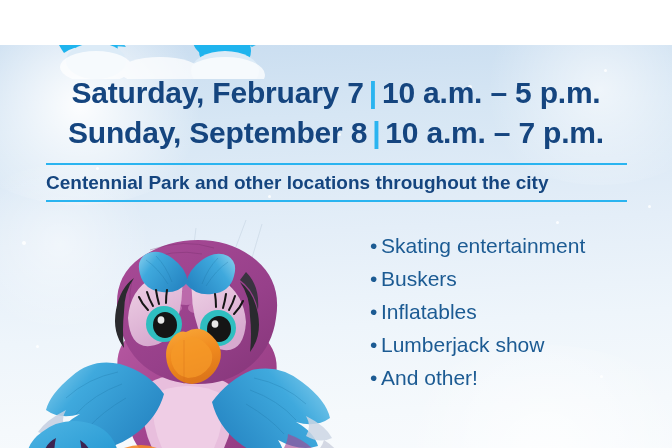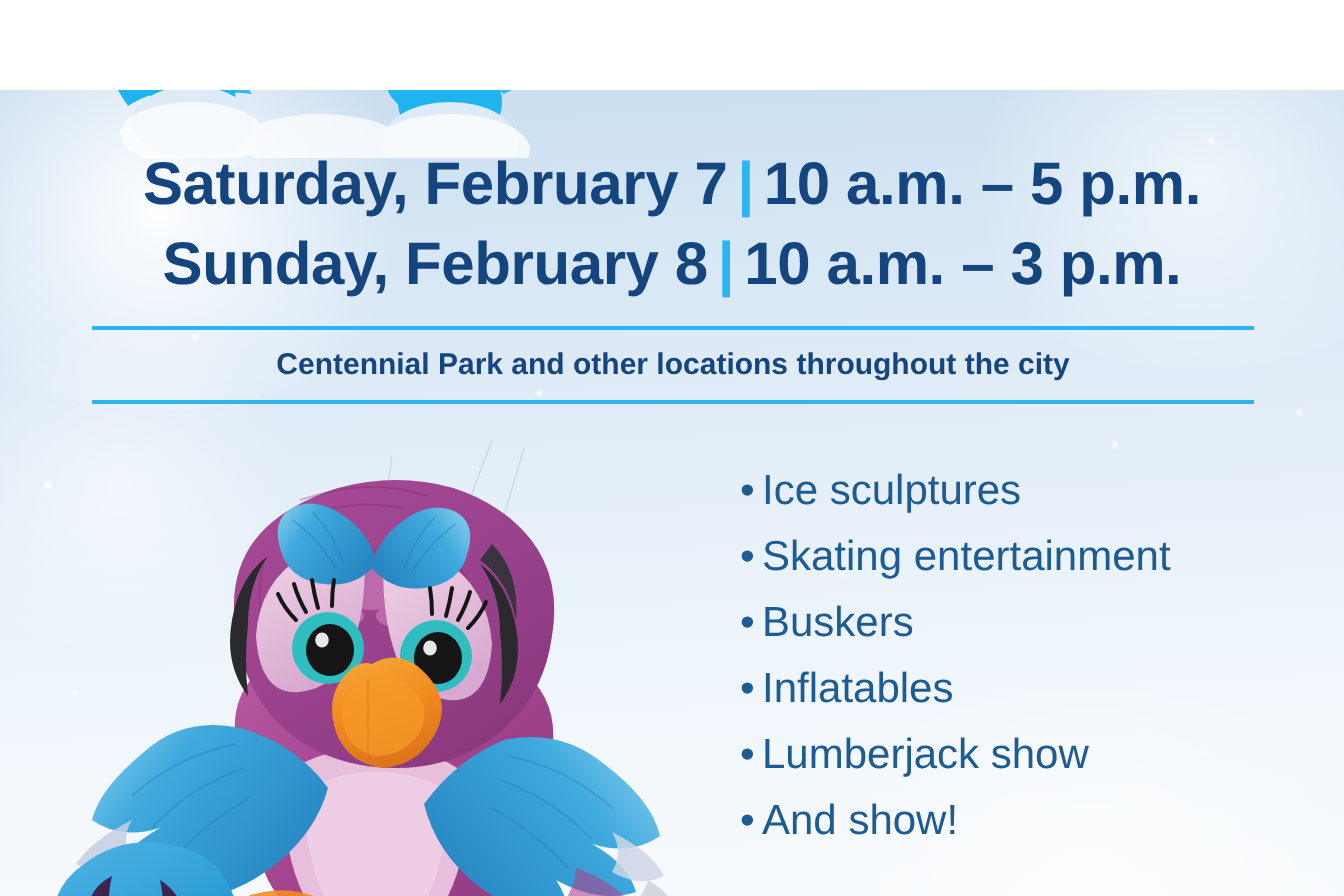--- a/index.html
+++ b/index.html
@@ -73,24 +73,23 @@
     left: 46px;
     top: 118px;
     width: 581px;
   }
   .rule {
     height: 2px;
     background: #2ab4f0;
     width: 100%;
   }
   .loctext {
-    font-size: 15px;
+    font-size: 19px;
     font-weight: bold;
     color: #15457f;
-    text-align: center;
     line-height: 30px;
     padding: 3px 0 2px 0;
     white-space: nowrap;
   }
 
   
   .bullets {
     position: absolute;
     left: 370px;
     top: 184px;
@@ -166,37 +165,36 @@
         <ellipse cx="160" cy="26" rx="40" ry="14"></ellipse>
       </g>
     </svg>
   </div>
 
   <div class="headings">
     <div class="dateline">
       <span>Saturday, February 7</span><span class="sep">|</span><span>10 a.m. – 5 p.m.</span>
     </div>
     <div class="dateline">
-      <span>Sunday, February 8</span><span class="sep">|</span><span>10 a.m. – 3 p.m.</span>
+      <span>Sunday, September 8</span><span class="sep">|</span><span>10 a.m. – 7 p.m.</span>
     </div>
   </div>
 
   <div class="locband">
     <div class="rule"></div>
     <div class="loctext">Centennial Park and other locations throughout the city</div>
     <div class="rule"></div>
   </div>
 
   <div class="bullets">
-    <div class="bullet-item"><span class="bullet-dot">•</span><span>Ice sculptures</span></div>
     <div class="bullet-item"><span class="bullet-dot">•</span><span>Skating entertainment</span></div>
     <div class="bullet-item"><span class="bullet-dot">•</span><span>Buskers</span></div>
     <div class="bullet-item"><span class="bullet-dot">•</span><span>Inflatables</span></div>
     <div class="bullet-item"><span class="bullet-dot">•</span><span>Lumberjack show</span></div>
-    <div class="bullet-item"><span class="bullet-dot">•</span><span>And show!</span></div>
+    <div class="bullet-item"><span class="bullet-dot">•</span><span>And other!</span></div>
   </div>
 
   <div class="art">
     <svg width="372" height="273" viewBox="0 0 372 273">
       <defs>
         <linearGradient id="bodyg" x1="0" y1="0" x2="1" y2="1">
           <stop offset="0%" stop-color="#b85ba4"></stop>
           <stop offset="45%" stop-color="#a3458f"></stop>
           <stop offset="100%" stop-color="#8e3a7e"></stop>
         </linearGradient>

